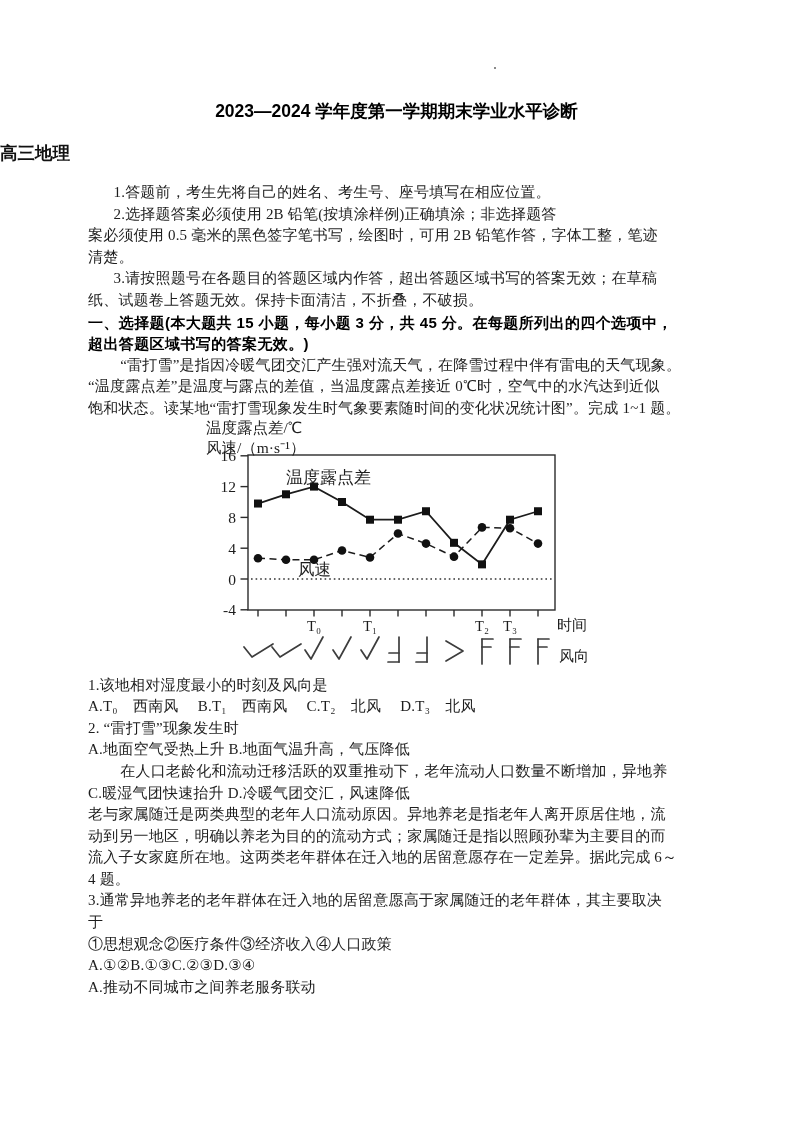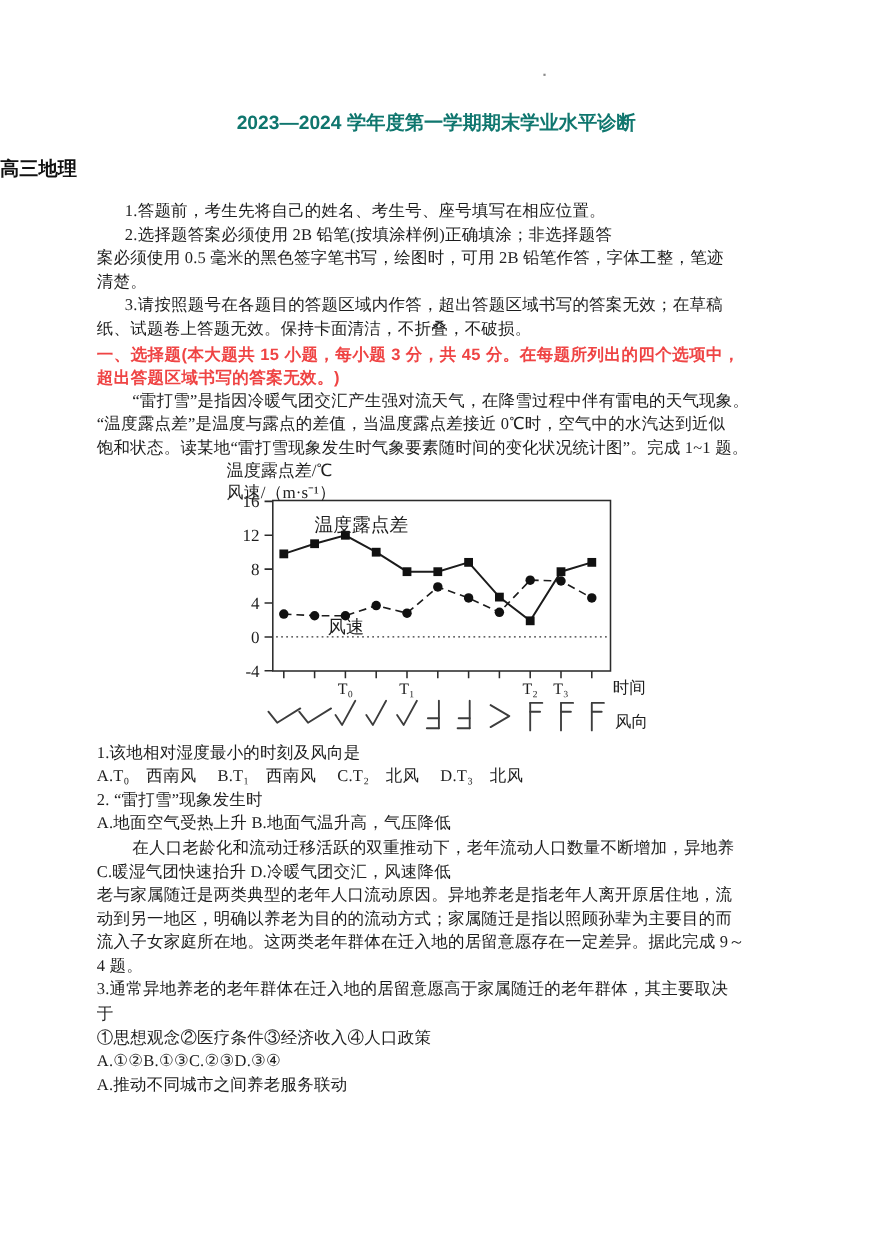--- a/index.html
+++ b/index.html
@@ -1,26 +1,26 @@
 <!DOCTYPE html>
 <html><head>
 <meta charset="utf-8">
 <style>
   html,body{margin:0;padding:0;background:#ffffff;}
   .page{position:relative;width:793px;height:1122px;background:#fff;color:#1d1d1d;overflow:hidden;
         font-family:"Liberation Serif", serif;}
   .speck{position:absolute;left:494px;top:67px;width:2px;height:2px;background:#8a8a8a;}
   h1.title{margin:0;padding-top:100px;text-align:center;font-family:"Liberation Sans",sans-serif;
-           font-weight:700;font-size:17.5px;line-height:22px;color:#0f766e;}
+           font-weight:700;font-size:17.5px;line-height:22px;color:#000000;}
   h2.subtitle{margin:20px 0 18px 0;text-align:left;font-family:"Liberation Sans",sans-serif;
            font-weight:700;font-size:17.5px;line-height:22px;color:#111;}
   p.ln{margin:0 88px;font-size:15px;line-height:21.6px;letter-spacing:0.2px;white-space:nowrap;}
   p.ind1{text-indent:1.7em;}
   p.ind2{text-indent:2.15em;}
-  p.head{font-family:"Liberation Sans",sans-serif;font-weight:700;font-size:15px;color:#ef4444;letter-spacing:0.4px;}
+  p.head{font-family:"Liberation Sans",sans-serif;font-weight:700;font-size:15px;color:#000000;letter-spacing:0.4px;}
   svg.chart{display:block;margin:0 0 0 185px;}
   svg.chart text{font-family:"Liberation Serif",serif;fill:#1d1d1d;}
   .qgap{margin-top:4px;}
 </style>
 </head>
 <body>
 
 <div class="page">
   <div class="speck"></div>
 
@@ -152,21 +152,21 @@
 
   <p class="ln qgap">1.该地相对湿度最小的时刻及风向是</p>
   <p class="ln">A.T₀　西南风　 B.T₁　西南风　 C.T₂　北风　 D.T₃　北风</p>
   <p class="ln">2. “雷打雪”现象发生时</p>
   <p class="ln">A.地面空气受热上升 B.地面气温升高，气压降低</p>
   <p class="ln ind2">在人口老龄化和流动迁移活跃的双重推动下，老年流动人口数量不断增加，异地养</p>
 
   <p class="ln">C.暖湿气团快速抬升 D.冷暖气团交汇，风速降低</p>
   <p class="ln">老与家属随迁是两类典型的老年人口流动原因。异地养老是指老年人离开原居住地，流</p>
   <p class="ln">动到另一地区，明确以养老为目的的流动方式；家属随迁是指以照顾孙辈为主要目的而</p>
-  <p class="ln">流入子女家庭所在地。这两类老年群体在迁入地的居留意愿存在一定差异。据此完成 9～</p>
+  <p class="ln">流入子女家庭所在地。这两类老年群体在迁入地的居留意愿存在一定差异。据此完成 6～</p>
   <p class="ln">4 题。</p>
 
   <p class="ln">3.通常异地养老的老年群体在迁入地的居留意愿高于家属随迁的老年群体，其主要取决</p>
   <p class="ln">于</p>
   <p class="ln">①思想观念②医疗条件③经济收入④人口政策</p>
   <p class="ln">A.①②B.①③C.②③D.③④</p>
   <p class="ln">A.推动不同城市之间养老服务联动</p>
 </div>
 
 </body></html>

